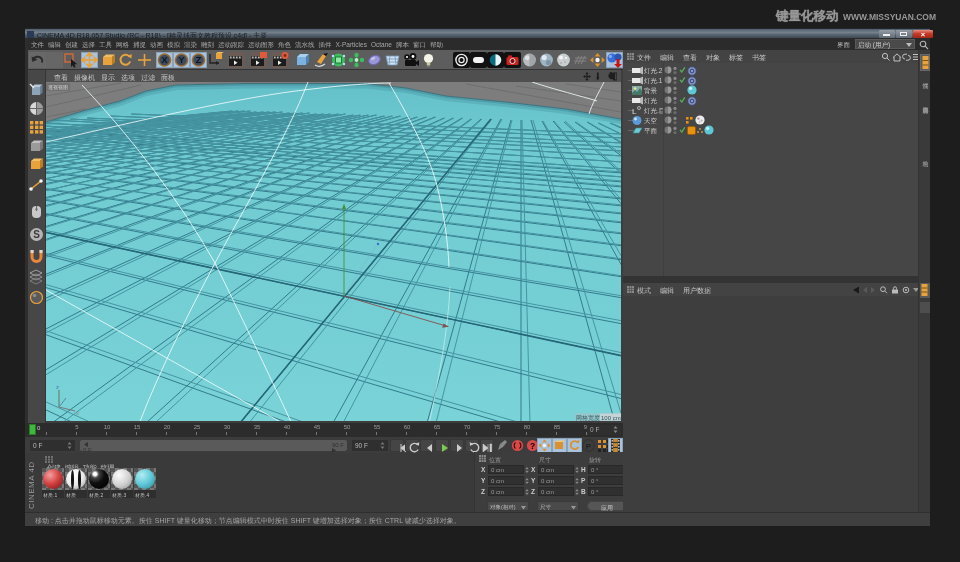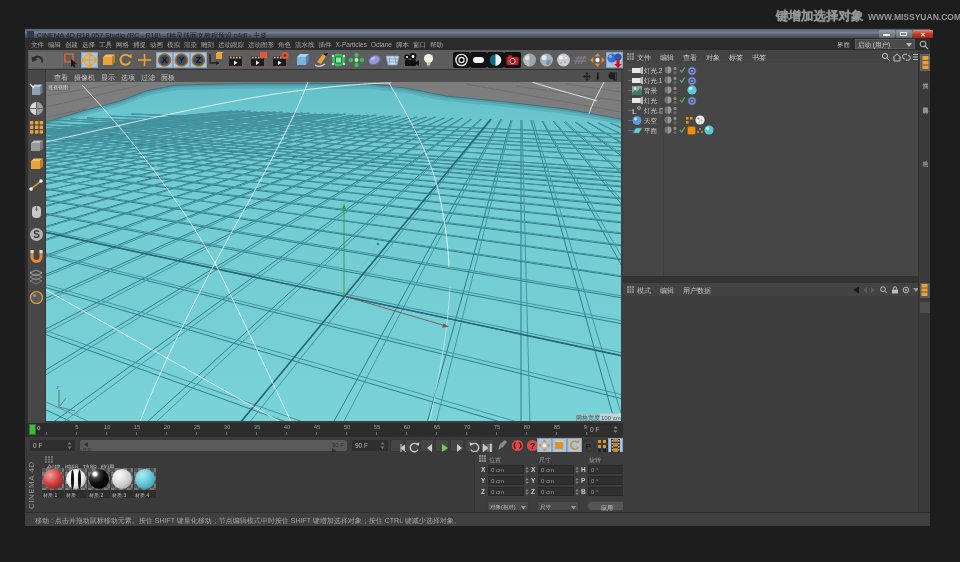--- a/index.html
+++ b/index.html
@@ -3,21 +3,21 @@
 *{margin:0;padding:0;box-sizing:border-box;font-family:"Liberation Sans",sans-serif;}
 body{width:960px;height:562px;background:#1d1d1d;position:relative;overflow:hidden;}
 .abs{position:absolute;}
 svg{display:block}
 .tile{position:absolute;top:2px;width:17px;height:16px;}
 .sel{background:#a9c3dd;box-shadow:inset 0 0 0 1px #8aa3bb;}
 .ltile{position:absolute;left:0px;width:17px;height:17px;}
 </style></head><body>
 
 <div class="abs" style="left:776px;top:6px;width:184px;height:18px;color:#989898;white-space:nowrap;">
-<span style="font-size:12.5px;font-weight:bold;text-shadow:0 0 1px #666,0 0 1px #666;">键增加选择对象</span>
+<span style="font-size:12.5px;font-weight:bold;text-shadow:0 0 1px #666,0 0 1px #666;">键量化移动</span>
 <span style="font-size:8.5px;font-weight:bold;">WWW.MISSYUAN.COM</span>
 </div>
 <div class="abs" style="left:25px;top:28px;width:905px;height:498px;background:#3d3d3d;">
 <div class="abs" style="left:0;top:0;width:905px;height:10px;background:linear-gradient(#525e6a,#74808c 40%,#586470 62%,#3e4953);border-top:1px solid #20262c;">
 <div class="abs" style="left:2px;top:1.5px;width:7px;height:7px;background:#2a3a55;"></div>
 <div class="abs" style="left:12px;top:1.5px;font-size:7px;color:#161a1f;white-space:nowrap;">CINEMA 4D R18.057 Studio (RC - R18) - [精灵球面文教程预设.c4d] - 主要</div>
 <div class="abs" style="left:854px;top:1px;width:16px;height:8px;background:linear-gradient(#939ca5,#626c76);border-radius:1px;"></div>
 <div class="abs" style="left:858px;top:4.5px;width:7px;height:2px;background:#f0f0f0;"></div>
 <div class="abs" style="left:871px;top:1px;width:16px;height:8px;background:linear-gradient(#939ca5,#626c76);border-radius:1px;"></div>
 <div class="abs" style="left:875px;top:2.5px;width:7px;height:4px;border:1px solid #f0f0f0;"></div>

